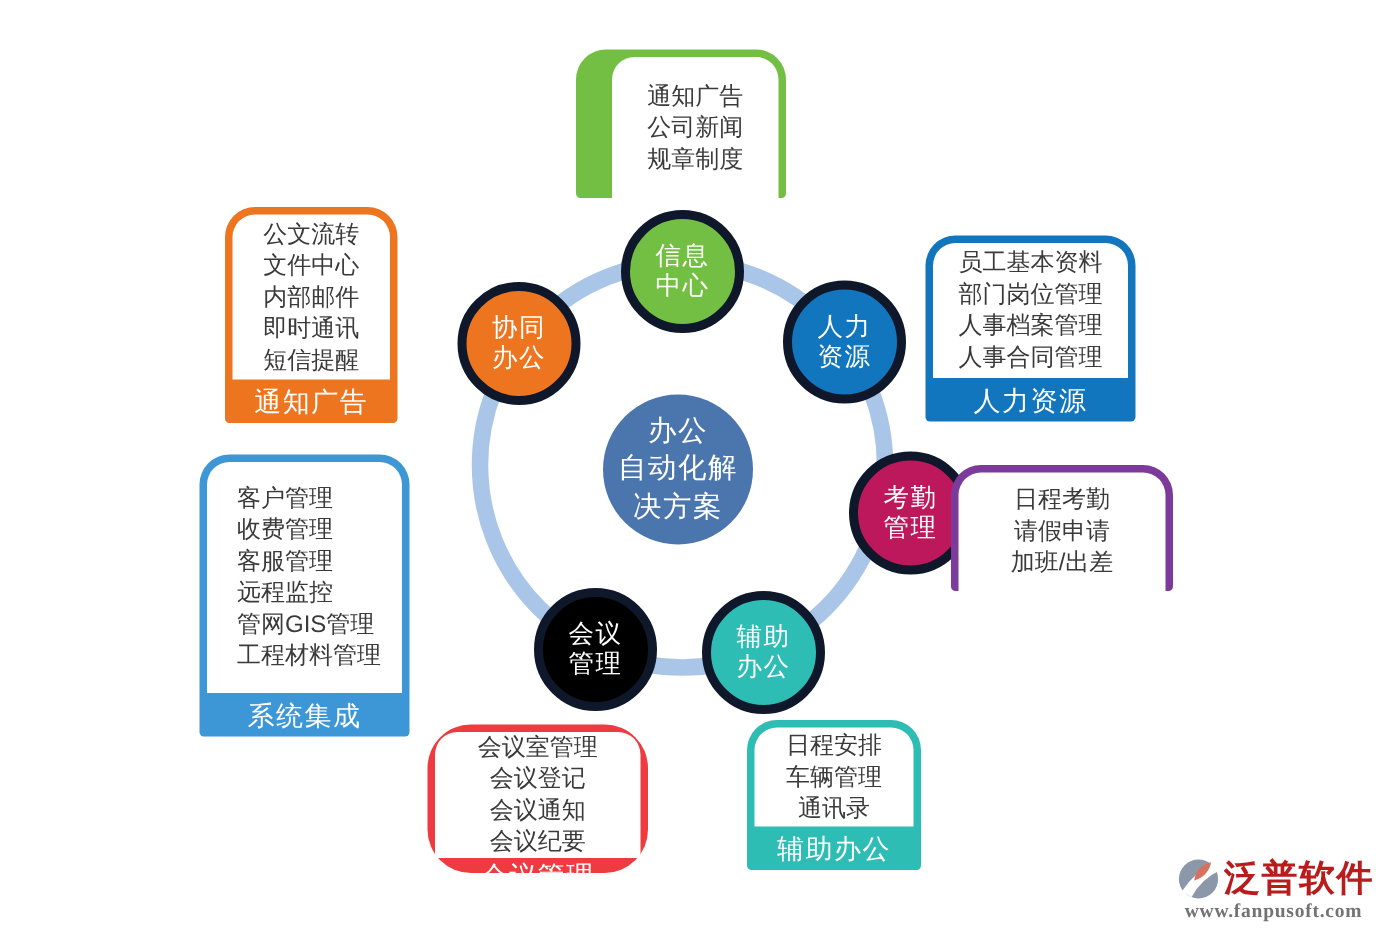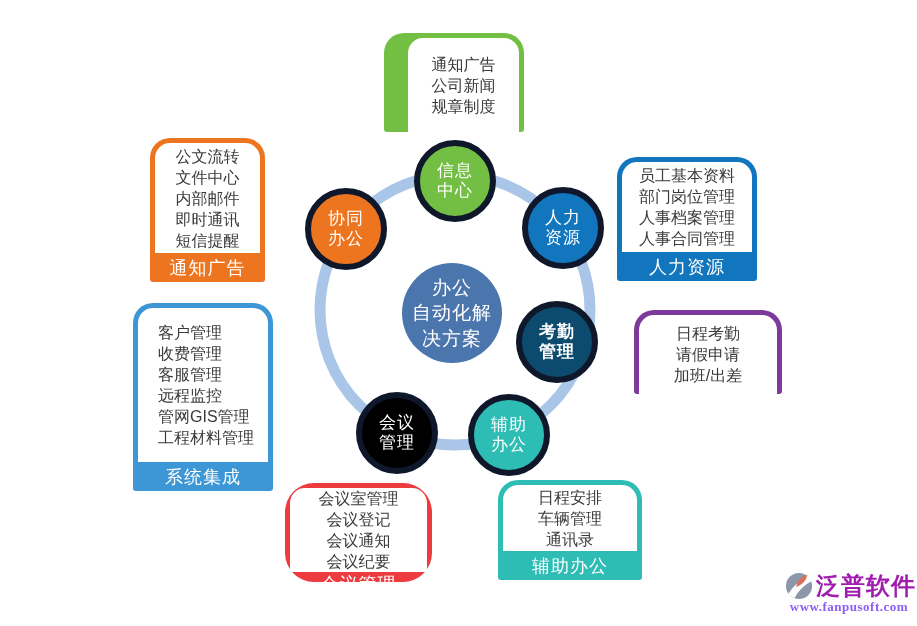--- a/index.html
+++ b/index.html
@@ -15,21 +15,21 @@
   .node {
     position:absolute; z-index:3; box-sizing:border-box;
     width:82px; height:82px; border-radius:50%;
     border:6px solid #0f172a;
     display:flex; align-items:center; justify-content:center;
     color:#ffffff; font-size:17px; line-height:1.2; text-align:center;
     white-space:pre-line; letter-spacing:1px;
   }
   .n-info   { left:414px; top:140px; background:#72BF43; }
   .n-hr     { left:522px; top:187px; background:#1176BE; }
-  .n-att    { left:516px; top:301px; background:#0c4a6e;font-weight:bold; }
+  .n-att    { left:566px; top:301px; background:#be185d; }
   .n-aux    { left:468px; top:394px; background:#2EBDB4; }
   .n-meet   { left:356px; top:392px; background:#000000; }
   .n-sys    { left:284px; top:299px; background:#3D96D5; }
   .n-collab { left:305px; top:188px; background:#EE7520; }
   .n-center {
     left:402px; top:263px; width:100px; height:100px;
     background:#4B76AD; border:none; font-size:19px; line-height:1.35;
     z-index:2;
   }
 
@@ -46,36 +46,36 @@
     text-align:center; white-space:pre-line;
     font-size:16px; line-height:21px; color:#3a3a3a;
   }
   .band {
     height:29px; display:flex; align-items:center; justify-content:center;
     color:#ffffff; font-size:18px; letter-spacing:1px;
   }
   .b-info   { left:384px; top:33px;  width:140px; height:99px;  background:#72BF43;padding-left:24px; }
   .b-hr     { left:617px; top:157px; width:140px; height:124px; background:#1176BE; }
   .b-att    { left:634px; top:310px; width:148px; height:84px; background:#7C3A9B; }
-  .b-aux    { left:498px; top:480px; width:144px; height:100px; background:#2EBDB4; }
+  .b-aux    { left:498px; top:480px; width:116px; height:100px; background:#2EBDB4; }
   .b-meet   { left:285px; top:483px; width:147px; height:99px; background:#EE3B40;border-radius:29px; }
   .b-sys    { left:133px; top:303px; width:140px; height:188px; background:#3D96D5; }
   .b-collab { left:150px; top:138px; width:115px; height:144px; background:#EE7520; }
   .b-sys .panel { justify-content:flex-start; text-align:left; padding-left:20px; }
 
   
   .logo { position:absolute; left:782px; top:572px; width:134px; z-index:5; }
   .logo-row { display:flex; align-items:center; justify-content:flex-end; }
   .logo-title {
-    font-size:24px; font-weight:bold; color:#a21caf;
+    font-size:24px; font-weight:bold; color:#b91c1c;
     letter-spacing:1px; margin-left:3px; line-height:1.1;
   }
   .logo-url {
     font-family:"Liberation Serif","DejaVu Serif",serif;
-    font-size:13px; font-weight:bold; color:#8b5cf6;
+    font-size:13px; font-weight:bold; color:#737373;
     text-align:center; margin-top:-1px; letter-spacing:0.5px;
   }
 </style>
 </head>
 <body>
 
 <div class="stage">
 
   <svg class="ring-svg" width="917" height="626" viewBox="0 0 917 626">
     <circle cx="455" cy="310" r="135" fill="none" stroke="#A9C6E8" stroke-width="11"></circle>

